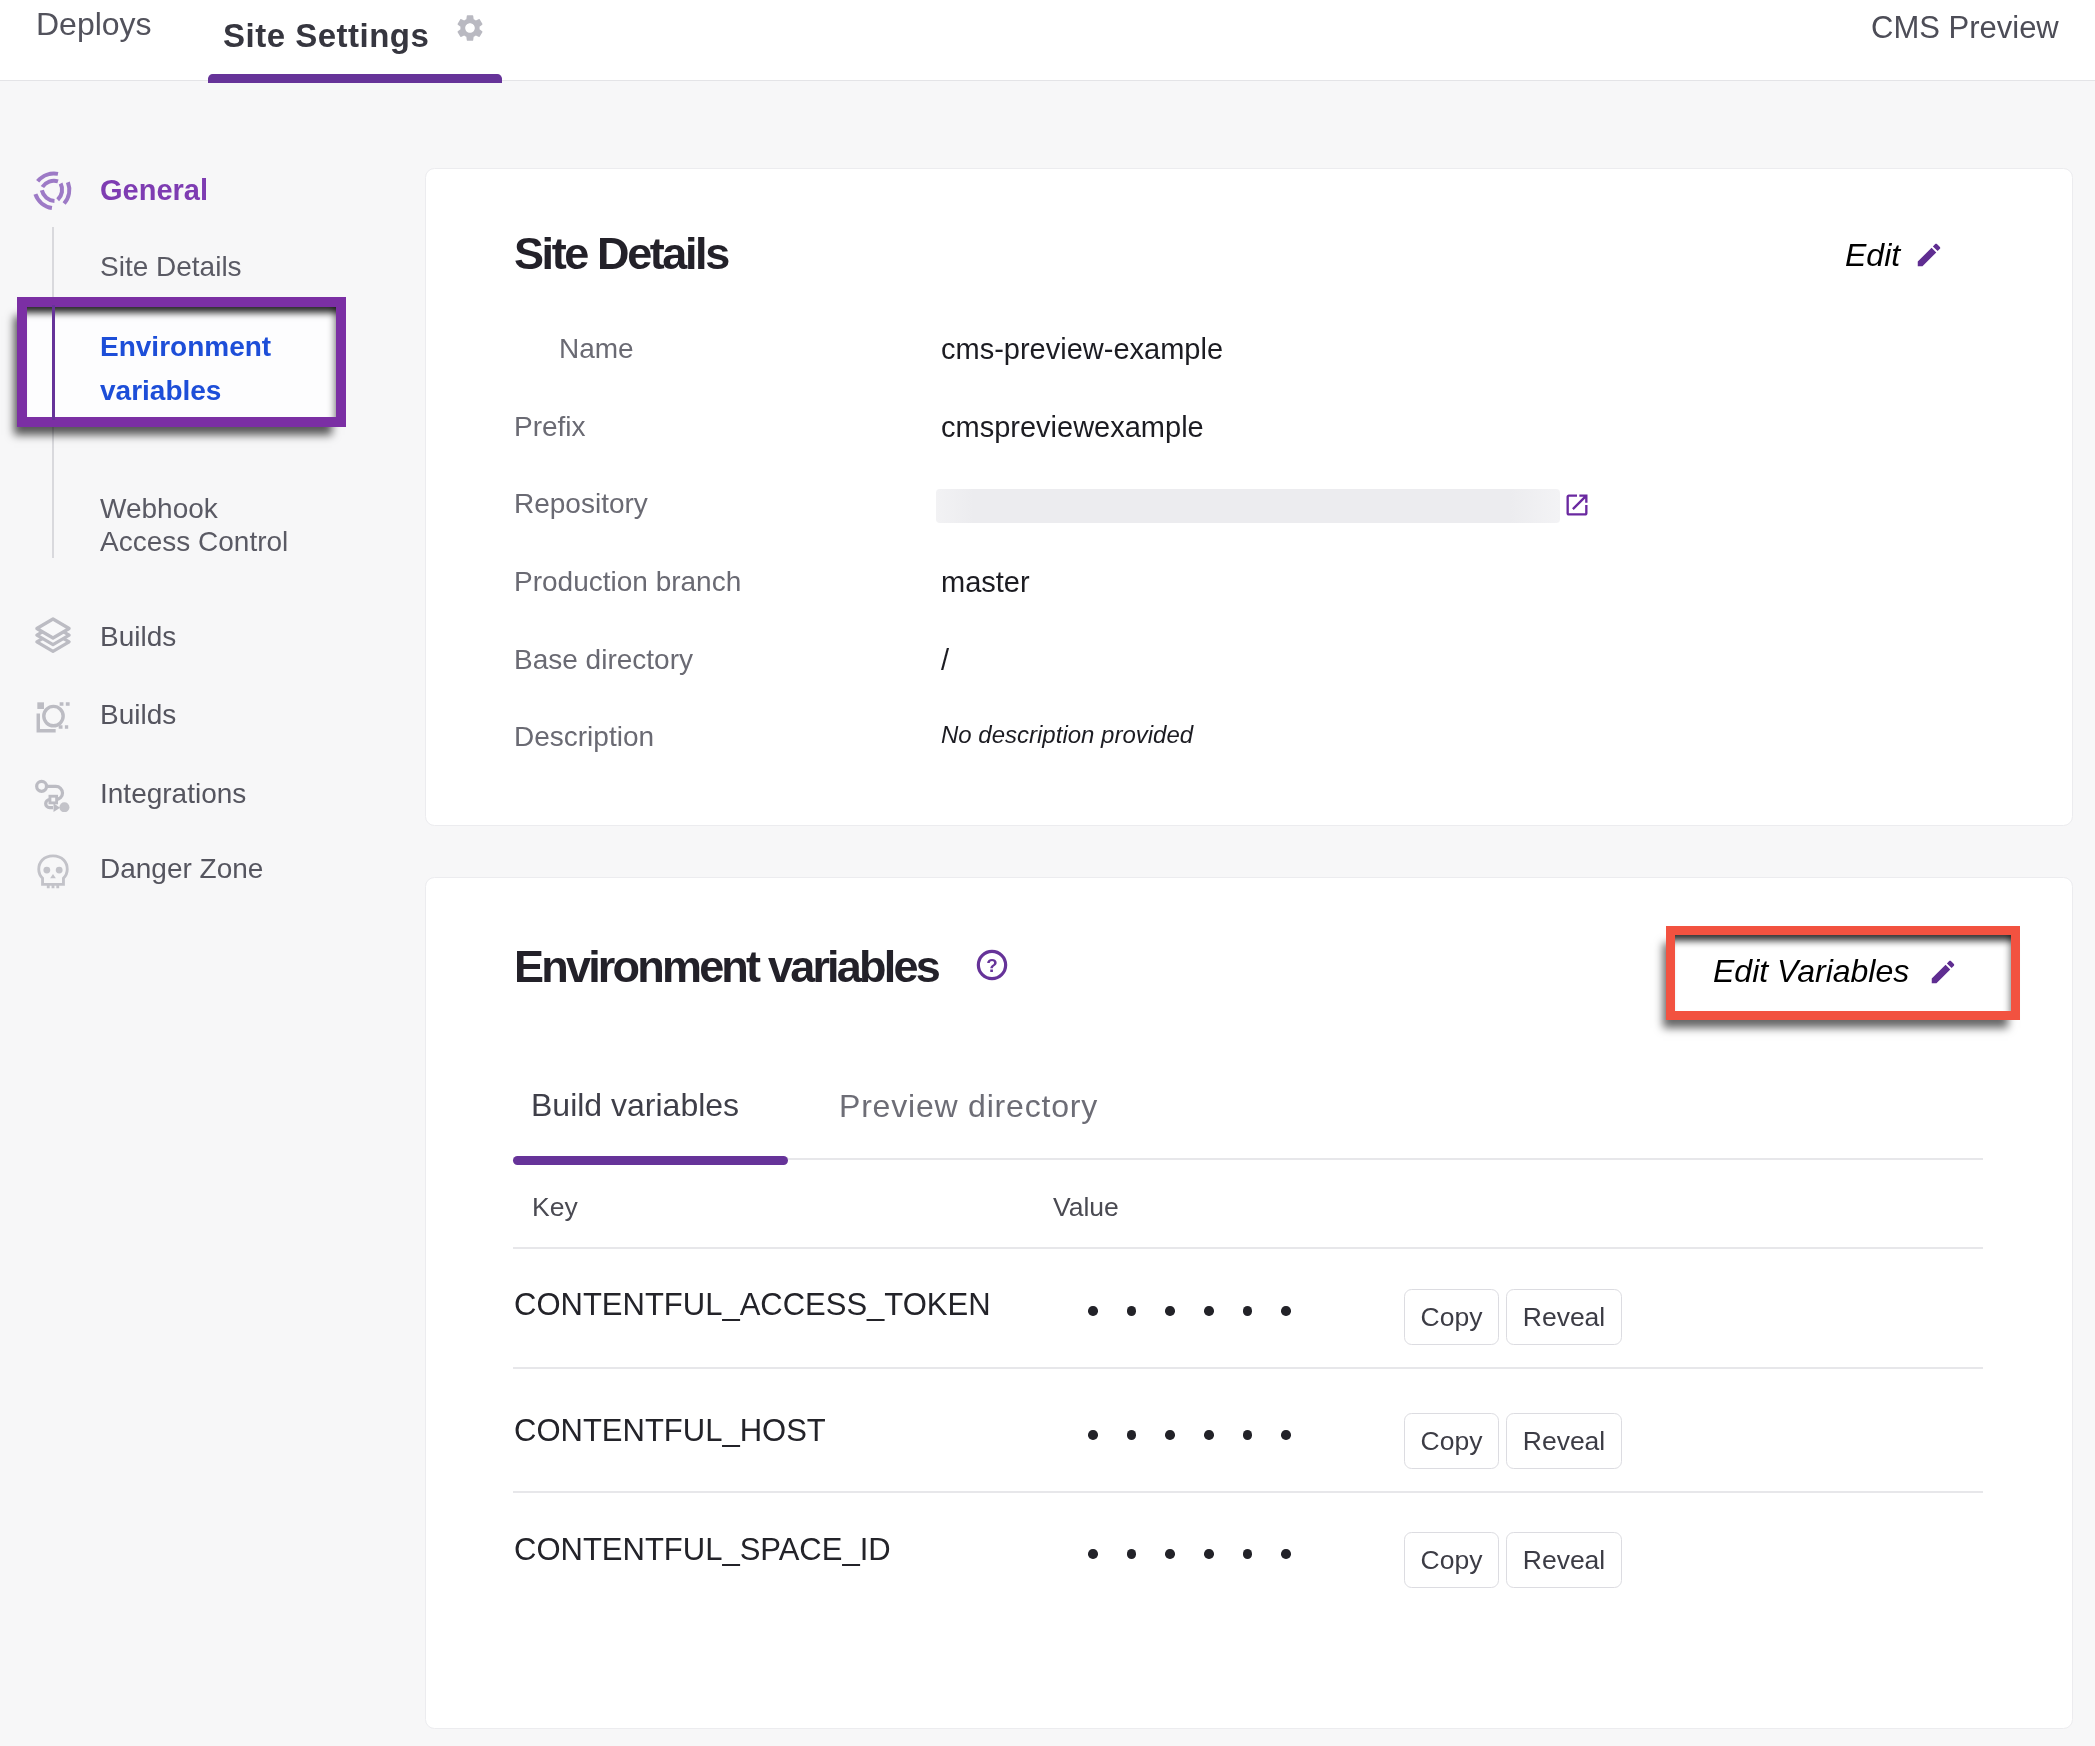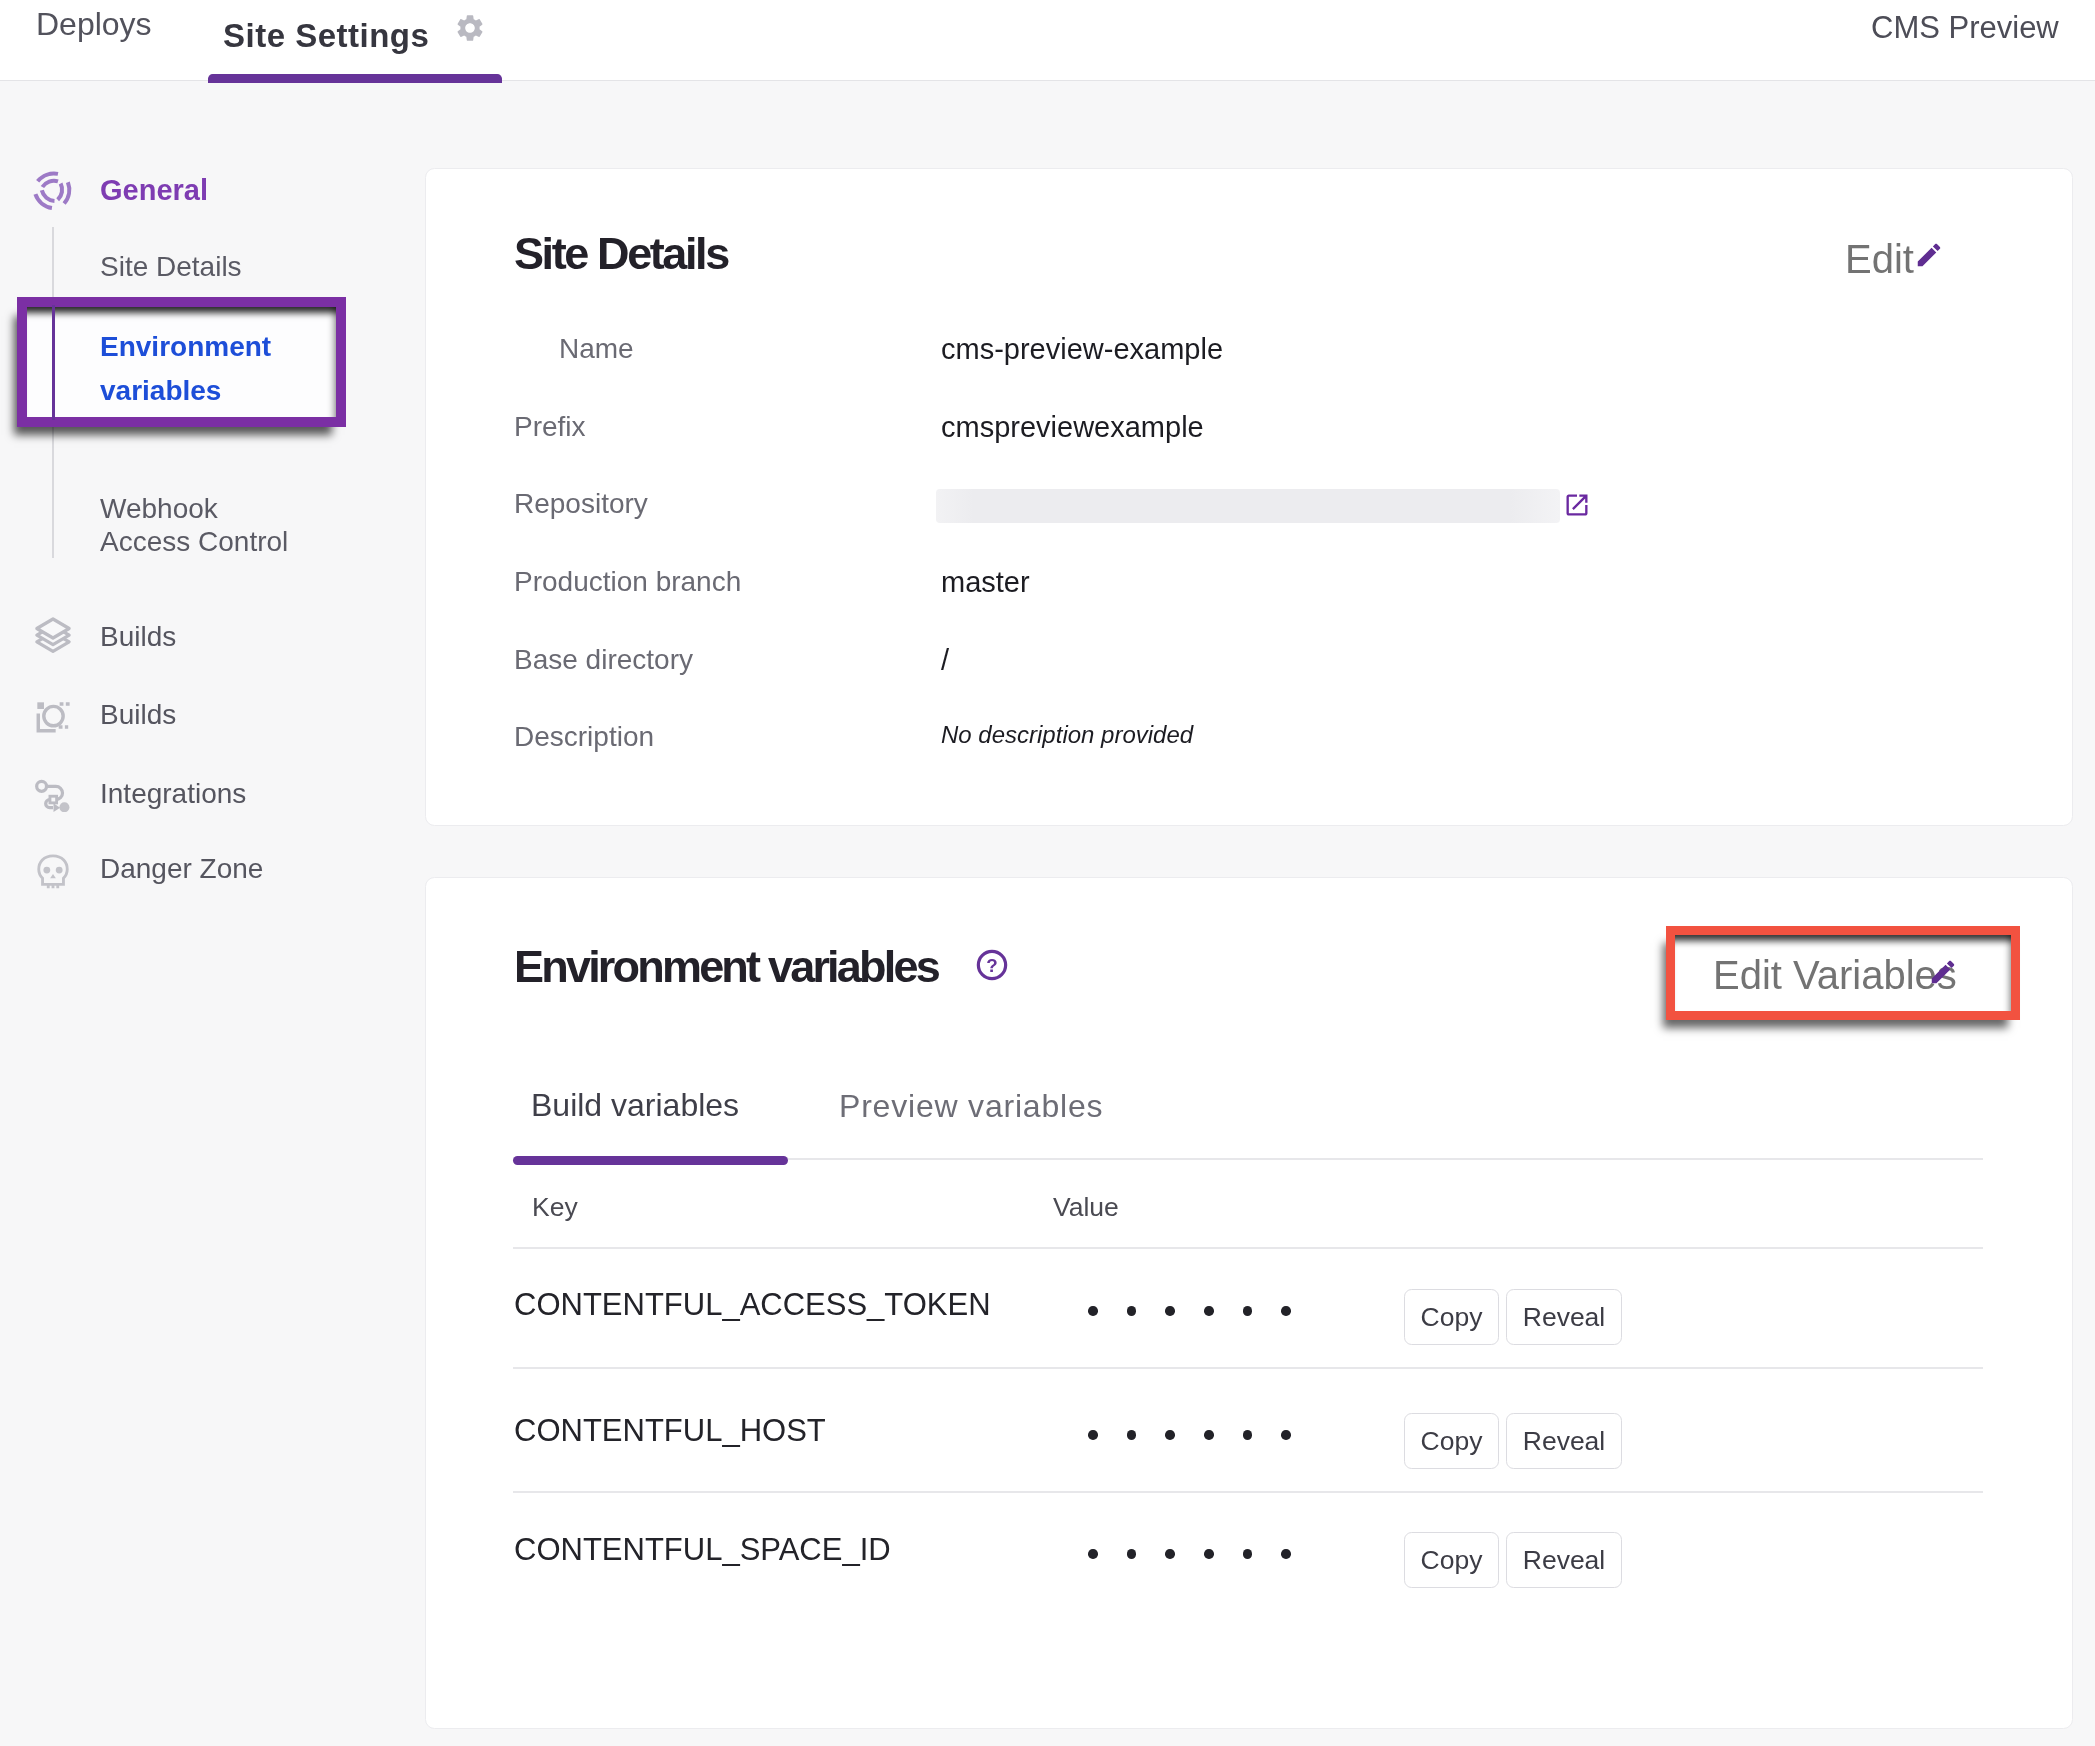--- a/index.html
+++ b/index.html
@@ -21,21 +21,21 @@
   .ann-purple { position:absolute; left:17px; top:297px; width:329px; height:130px; border:10.4px solid #7b2fa4; background:#fdfdfe; z-index:1;
      box-shadow: inset 0 12.3px 7.6px -6.6px rgba(0,0,0,0.85), inset -10.4px 0 7.6px -8.5px rgba(0,0,0,0.45), -8.5px 13.2px 8.5px -5.7px rgba(0,0,0,0.65); }
   .env-link { position:absolute; left:100px; top:325px; font-size:28px; font-weight:600; color:#1d4ed8; line-height:44px; z-index:2; }
   
   .card { position:absolute; left:425px; width:1648px; background:#ffffff; border:0.9px solid #ececef; border-radius:9.5px; }
   .card1 { top:168px; height:658px; }
   .card2 { top:877px; height:852px; }
   h1.cardtitle { font-size:45px; font-weight:700; color:#232129; letter-spacing:-2.4px; }
   .lbl { position:absolute; font-size:28px; color:#6a6a73; white-space:nowrap; }
   .val { position:absolute; font-size:29px; color:#1c1c22; white-space:nowrap; }
-  .editlink { position:absolute; font-size:40px; color:#737373; white-space:nowrap; }
+  .editlink { position:absolute; font-size:32px; color:#000000; white-space:nowrap;font-style:italic; }
   .repo-blur { position:absolute; left:936px; top:489px; width:624px; height:34px; border-radius:3.8px;
      background:linear-gradient(to right,#f2f2f4 0%,#ececef 6%,#ececef 92%,#f3f3f5 100%); }
   
   .tab-active { position:absolute; left:531px; top:1087px; font-size:32px; font-weight:400; color:#3f3f49; }
   .tab-idle { position:absolute; left:839px; top:1088px; font-size:32px; color:#6d6d76; letter-spacing:0.8px; }
   .tab-line { position:absolute; left:513px; top:1158px; width:1470px; height:1.9px; background:#e7e7ea; }
   .tab-under { position:absolute; left:513px; top:1156px; width:275px; height:8.5px; background:#663399; border-radius:4.7px; }
   .th { position:absolute; font-size:26.5px; color:#4a4a52; }
   .sep { position:absolute; left:513px; width:1470px; height:1.9px; background:#e7e7ea; }
   .key { position:absolute; left:514px; font-size:31px; color:#232329; white-space:nowrap; }
@@ -139,21 +139,21 @@
       <text x="17" y="24" font-family="Liberation Sans" font-size="20" font-weight="700" fill="#663399" text-anchor="middle">?</text>
     </svg></div>
 
   <div class="ann-red"></div>
   <div class="editlink" style="left:1713px;top:953px;">Edit Variables</div>
   <div class="abs" style="left:1928px;top:957px;"><svg width="30" height="30" viewBox="0 0 24 24" fill="#5f2d91">
       <path d="M3 17.25V21h3.75L17.81 9.94l-3.75-3.75L3 17.25zM20.71 7.04c.39-.39.39-1.02 0-1.41l-2.34-2.34c-.39-.39-1.02-.39-1.41 0l-1.83 1.83 3.75 3.75 1.83-1.83z"></path>
     </svg></div>
 
   <div class="tab-active">Build variables</div>
-  <div class="tab-idle">Preview variables</div>
+  <div class="tab-idle">Preview directory</div>
   <div class="tab-line"></div>
   <div class="tab-under"></div>
 
   <div class="th" style="left:532px;top:1192px;">Key</div>
   <div class="th" style="left:1053px;top:1192px;">Value</div>
   <div class="sep" style="top:1247px;"></div>
 
   <div class="key" style="top:1287px;">CONTENTFUL_ACCESS_TOKEN</div>
   <div class="dots" style="top:1306px;">
     <i></i>

